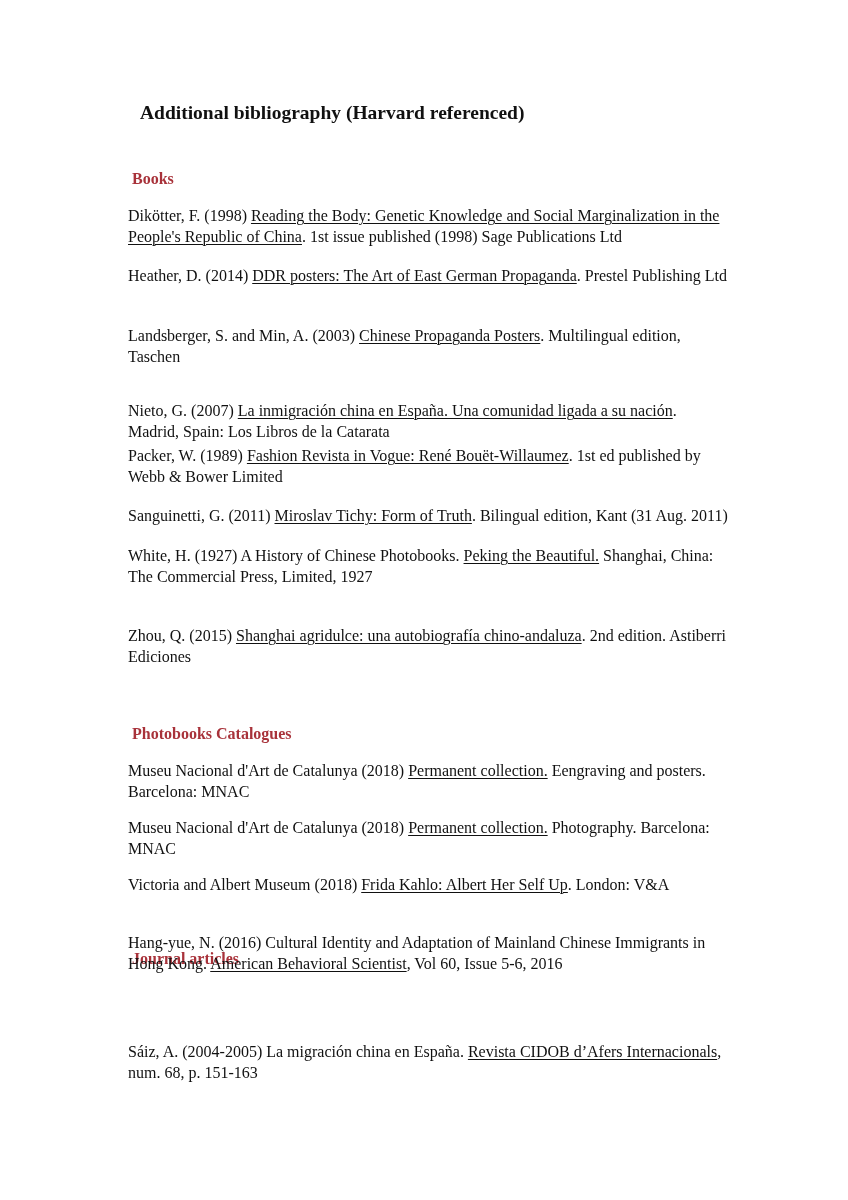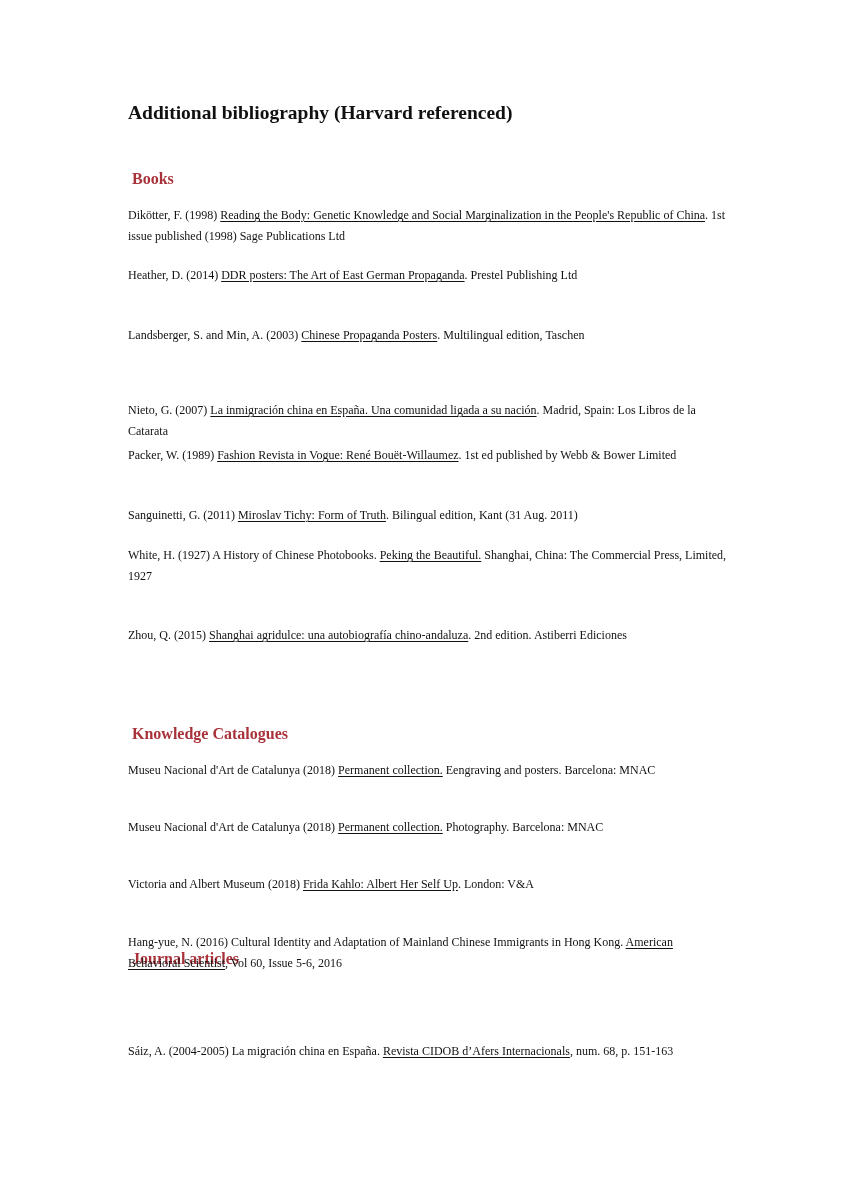--- a/index.html
+++ b/index.html
@@ -17,42 +17,42 @@
     }
     .page {
       position: absolute;
       left: 128px;
       top: 0;
       width: 600px;
     }
     .doc-title {
       position: absolute;
       top: 102px;
-      left: 0;
+      left: 12px;
       margin: 0;
       font-size: 19.5px;
       font-weight: bold;
       color: #111;
       white-space: nowrap;
     }
     .section-heading {
       position: absolute;
       left: 0;
       margin: 4px;
       font-size: 16px;
       font-weight: bold;
       color: #a8323a;
       white-space: nowrap;
     }
     .entry {
       position: absolute;
       left: 0;
       width: 600px;
       margin: 0;
-      font-size: 12px;
+      font-size: 16px;
       line-height: 21px;
       color: #111;
     }
     .entry u {
       text-decoration: underline;
       text-underline-offset: 2px;
       text-decoration-thickness: 1px;
       color: #111;
       cursor: pointer;
     }
@@ -74,21 +74,21 @@
   <p class="entry" style="top:400px"><span>Nieto, G. (2007) </span><u>La inmigración china en España. Una comunidad ligada a su nación</u><span>. Madrid, Spain: Los Libros de la Catarata</span></p>
 
   <p class="entry" style="top:445px"><span>Packer, W. (1989) </span><u>Fashion Revista in Vogue: René Bouët-Willaumez</u><span>. 1st ed published by Webb &amp; Bower Limited</span></p>
 
   <p class="entry" style="top:505px"><span>Sanguinetti, G. (2011) </span><u>Miroslav Tichy: Form of Truth</u><span>. Bilingual edition, Kant (31 Aug. 2011)</span></p>
 
   <p class="entry" style="top:545px"><span>White, H. (1927) A History of Chinese Photobooks. </span><u>Peking the Beautiful.</u><span> Shanghai, China: The Commercial Press, Limited, 1927</span></p>
 
   <p class="entry" style="top:625px"><span>Zhou, Q. (2015) </span><u>Shanghai agridulce: una autobiografía chino-andaluza</u><span>. 2nd edition. Astiberri Ediciones</span></p>
 
-  <h2 class="section-heading" style="top:721px">Knowledge Catalogues</h2>
+  <h2 class="section-heading" style="top:721px">Photobooks Catalogues</h2>
 
   <p class="entry" style="top:760px"><span>Museu Nacional d'Art de Catalunya (2018) </span><u>Permanent collection.</u><span> Eengraving and posters. Barcelona: MNAC</span></p>
 
   <p class="entry" style="top:817px"><span>Museu Nacional d'Art de Catalunya (2018) </span><u>Permanent collection.</u><span> Photography. Barcelona: MNAC</span></p>
 
   <p class="entry" style="top:874px"><span>Victoria and Albert Museum (2018) </span><u>Frida Kahlo: Albert Her Self Up</u><span>. London: V&amp;A</span></p>
 
   <h2 class="section-heading" style="top:946px">Journal articles</h2>
 
   <p class="entry" style="top:932px"><span>Hang-yue, N. (2016) Cultural Identity and Adaptation of Mainland Chinese Immigrants in Hong Kong. </span><u>American Behavioral Scientist</u><span>, Vol 60, Issue 5-6, 2016</span></p>

